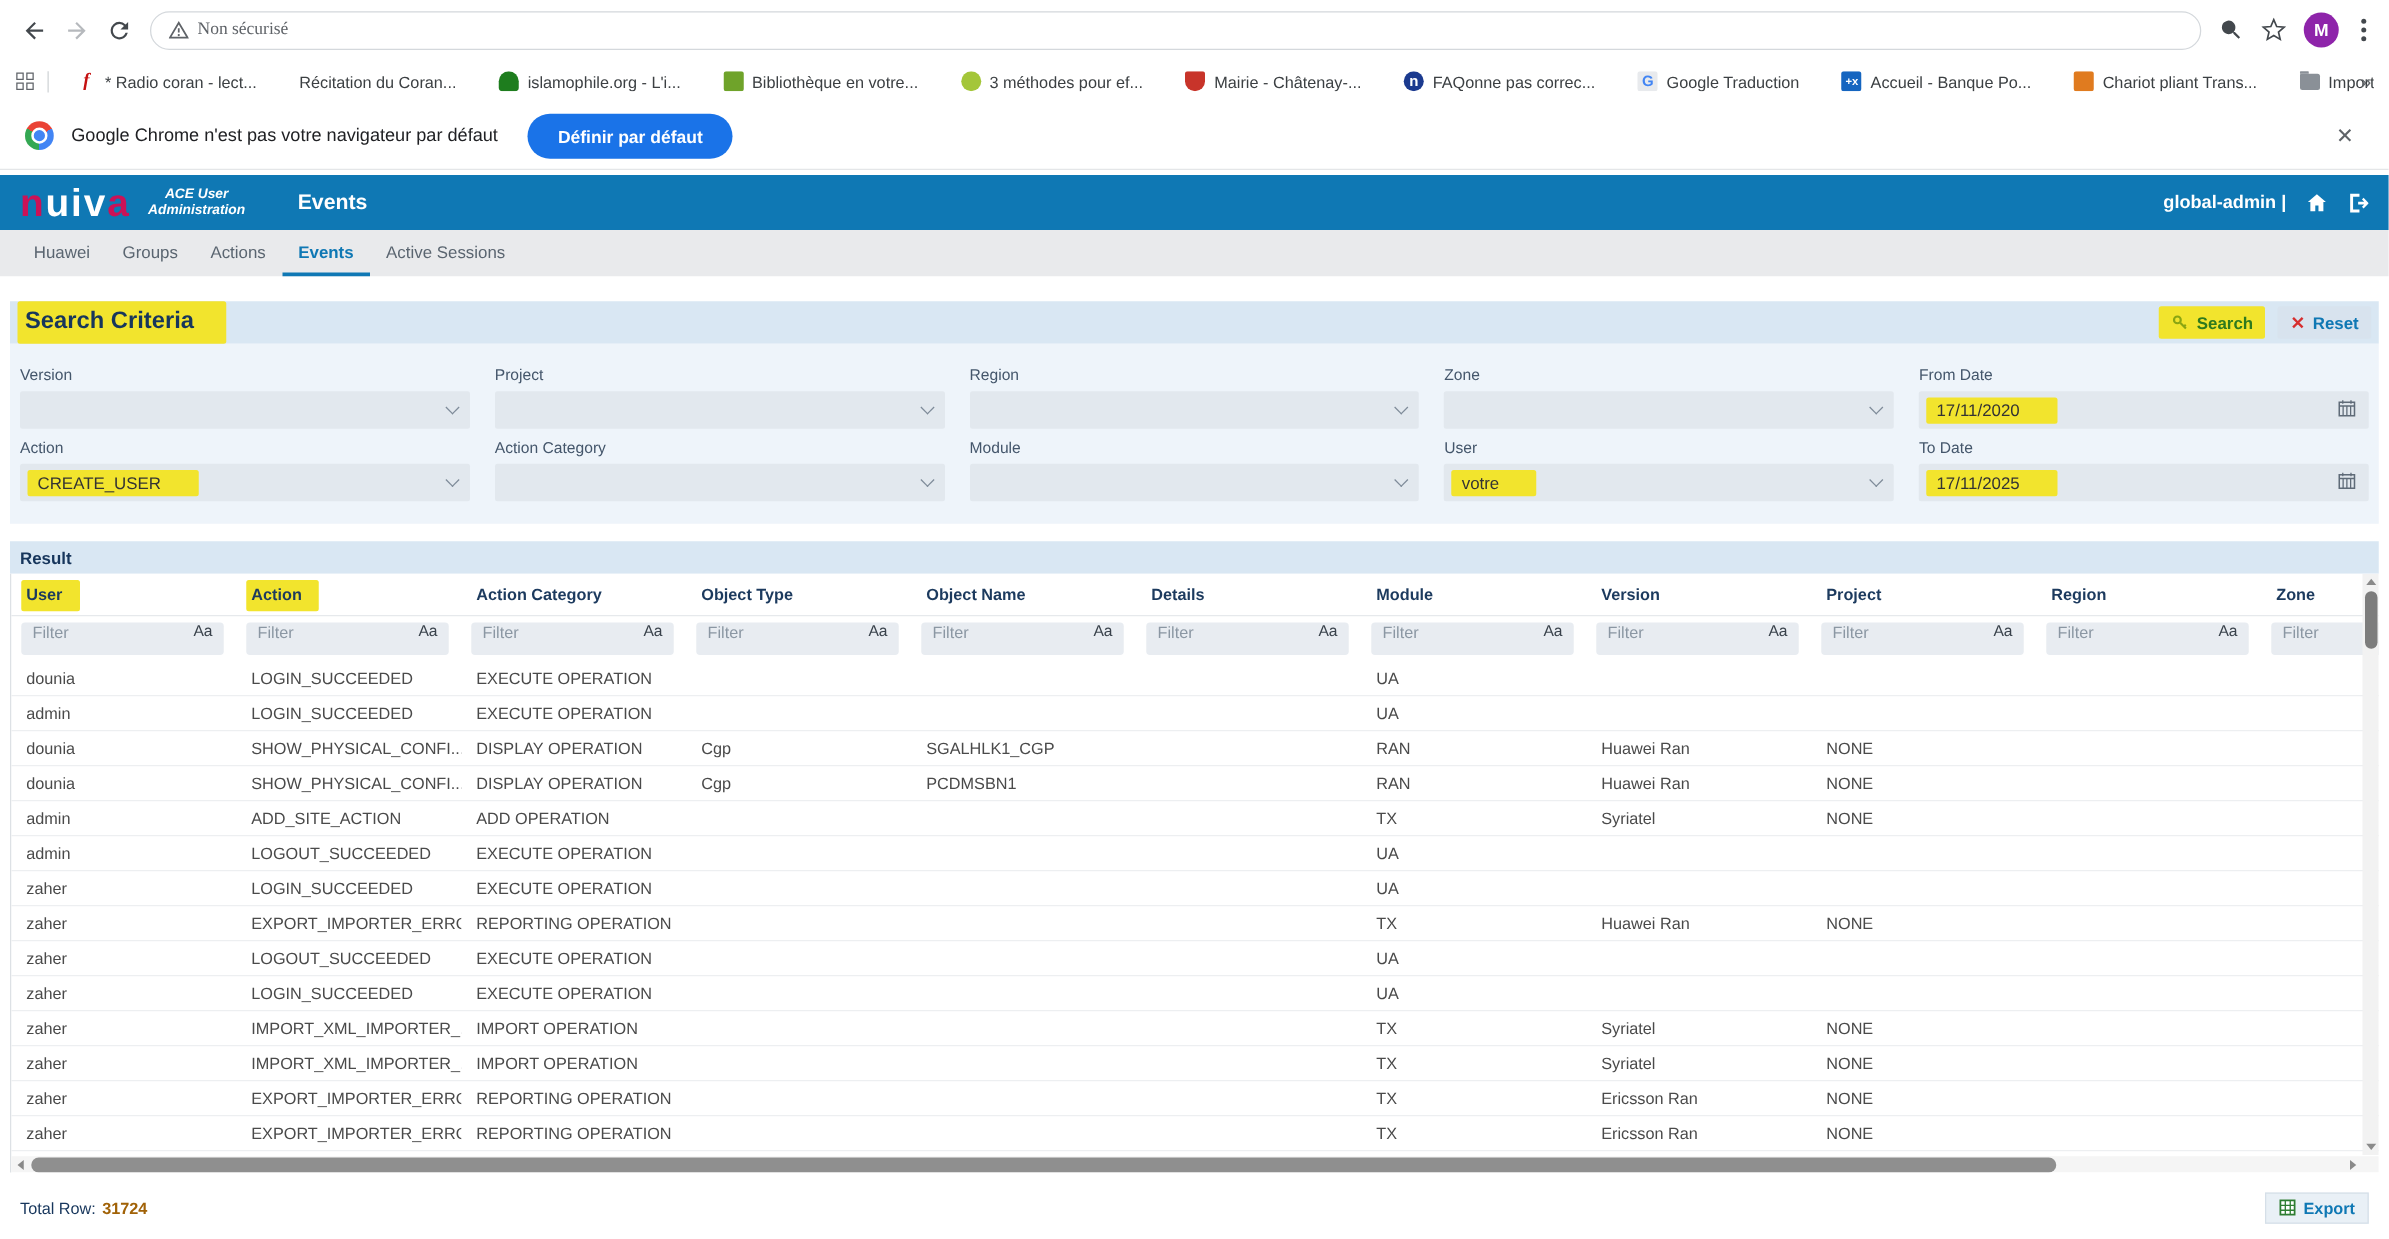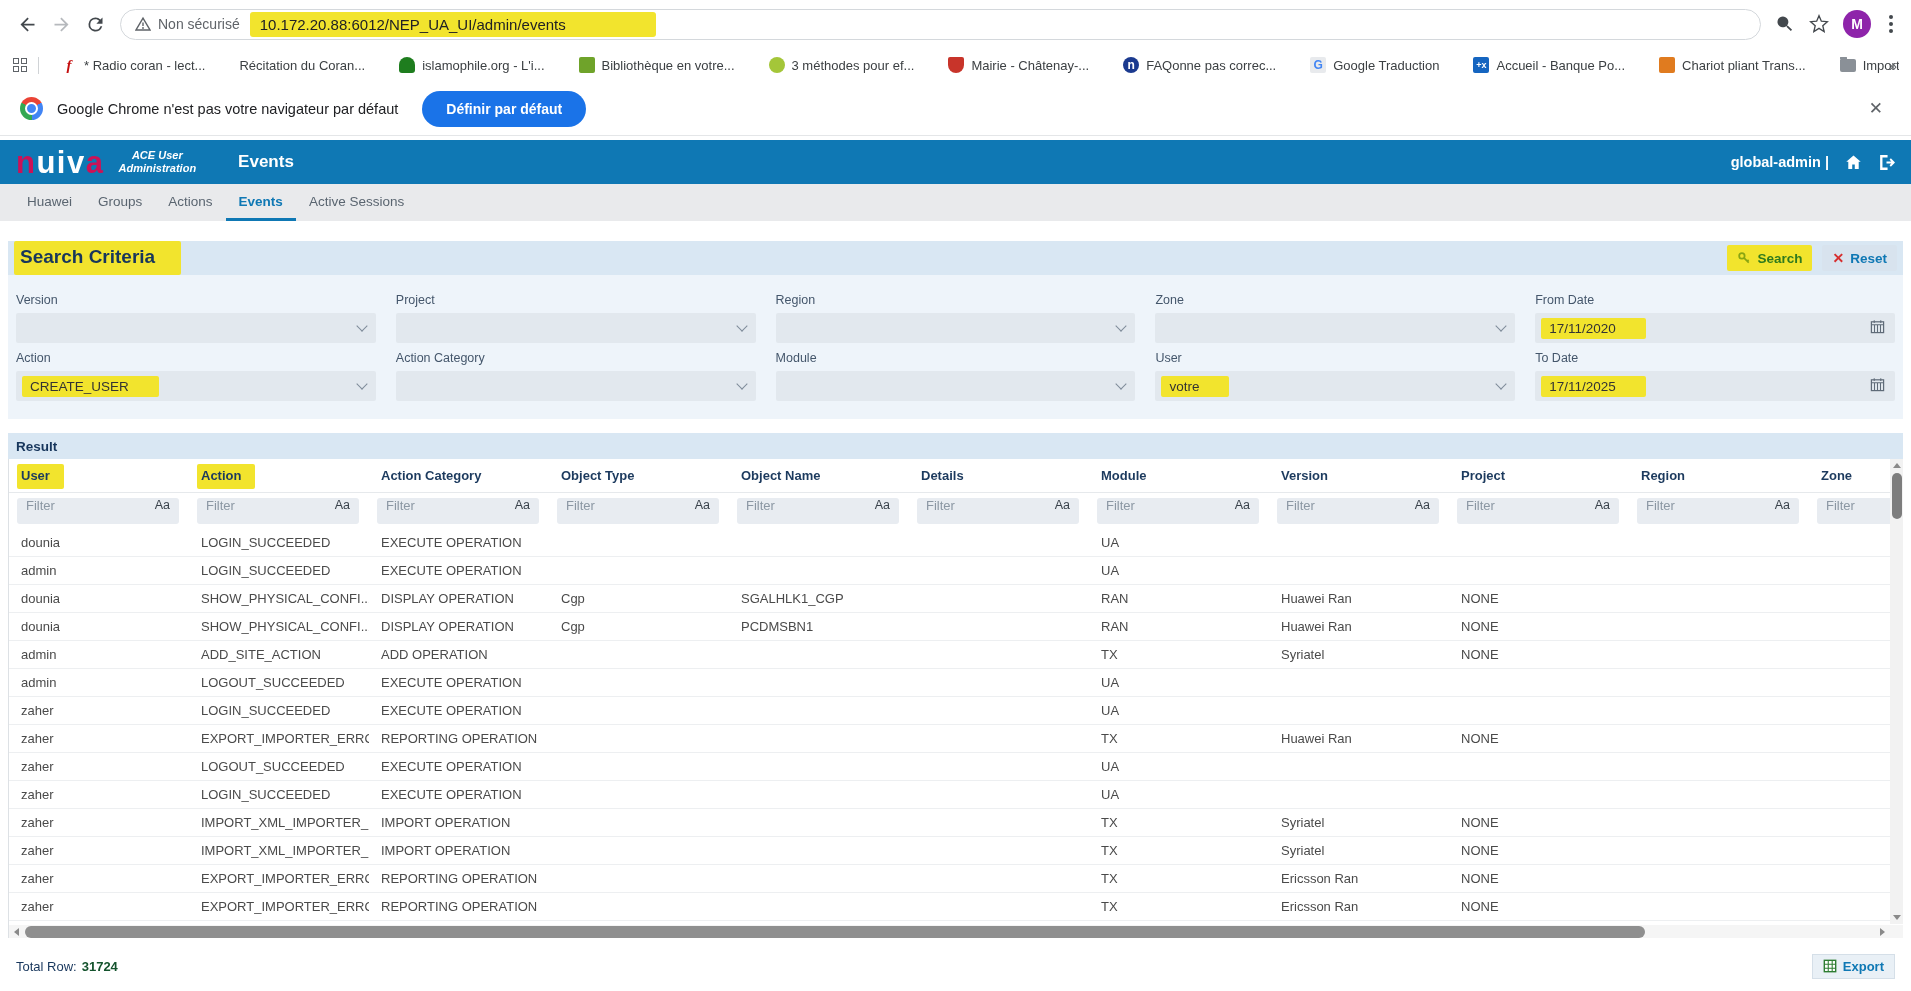--- a/index.html
+++ b/index.html
@@ -6,21 +6,21 @@
   html,body { width:1911px; height:991px; overflow:hidden; background:#fff;
     font-family:"Liberation Sans", sans-serif; }
 
   
   .chrome-bar { height:48px; display:flex; align-items:center; padding:0 10px; background:#fff; }
   .nav-ic { width:34px; height:34px; border-radius:50%; display:flex; align-items:center;
     justify-content:center; color:#43484d; flex:0 0 auto; }
   .nav-ic svg { width:21px; height:21px; fill:#43484d; }
   .nav-ic.disabled svg { fill:#b6b9bd; }
   .url-pill { flex:1; height:31px; margin:0 14px 0 8px; border:1px solid #d4d8dc; border-radius:17px;
-    display:flex; align-items:center; padding:0 14px; background:#fff; }
+    display:flex; align-items:center; padding:0 14px; background:#fff;font-family:Liberation Serif, serif; }
   .sec-label { color:#5f6368; font-size:14px; margin:0 10px 0 7px; white-space:nowrap; }
   .url-text { font-size:15px; color:#202124; padding:4px 90px 4px 10px; border-radius:3px; white-space:nowrap; }
   .hl { background:#f2e42d; }
   .pill-right { display:flex; align-items:center; gap:14px; flex:0 0 auto; padding-right:4px; }
   .pill-right svg { width:20px; height:20px; fill:none; stroke:#43484d; }
   .avatar { width:28px; height:28px; border-radius:50%; background:#8e24aa; color:#fff; font-size:14px;
     font-weight:bold; display:flex; align-items:center; justify-content:center; }
   .kebab { display:flex; flex-direction:column; gap:3px; padding:0 4px; }
   .kebab i { width:4px; height:4px; border-radius:50%; background:#43484d; }
 
@@ -114,21 +114,21 @@
   .hscroll { height:13px; background:#f5f5f5; position:relative; display:flex; align-items:center; }
   .hscroll .larr { width:0; height:0; border-top:4px solid transparent; border-bottom:4px solid transparent;
     border-right:5px solid #8a8a8a; margin-left:5px; }
   .hscroll .rarr { position:absolute; right:18px; width:0; height:0; border-top:4px solid transparent;
     border-bottom:4px solid transparent; border-left:5px solid #8a8a8a; }
   .hthumb { position:absolute; left:16px; width:1620px; top:0.5px; height:12px; background:#8f8f8f; border-radius:6px; }
 
   
   .foot { display:flex; align-items:center; padding:0 8px; margin-top:16px; }
   .total-label { font-size:13px; color:#17365c; }
-  .total-value { font-size:13px; color:#14532d; font-weight:bold; margin-left:5px; }
+  .total-value { font-size:13px; color:#a16207; font-weight:bold; margin-left:5px; }
   .export-btn { margin-left:auto; background:#e9f0f6; border:1px solid #d5dfe8; display:flex; 
     gap:6px; padding:4px 10px; font-size:13px; font-weight:bold; color:#0f78b4; font-family:inherit; }
   .export-btn svg { width:14px; height:14px; }
 </style>
 </head>
 <body>
 
 <div class="chrome-bar">
   <div class="nav-ic">
     <svg viewBox="0 0 24 24">
@@ -145,21 +145,20 @@
         <path d="M17.65 6.35A7.95 7.95 0 0 0 12 4a8 8 0 1 0 7.73 10h-2.08A6 6 0 1 1 12 6c1.66 0 3.14.69 4.22 1.78L13 11h7V4l-2.35 2.35z"></path>
       </svg>
   </div>
   <div class="url-pill">
     <svg width="16" height="16" viewBox="0 0 16 16">
       <path d="M8 2.2 L15 14 H1 Z" fill="none" stroke="#5f6368" stroke-width="1.4"></path>
       <line x1="8" y1="6.5" x2="8" y2="10" stroke="#5f6368" stroke-width="1.4"></line>
       <circle cx="8" cy="12" r="0.9" fill="#5f6368"></circle>
     </svg>
     <span class="sec-label">Non sécurisé</span>
-    <span class="url-text hl">10.172.20.88:6012/NEP_UA_UI/admin/events</span>
   </div>
   <div class="pill-right">
     <svg viewBox="0 0 24 24">
       <path d="M15.5 14h-.79l-.28-.27a6.5 6.5 0 1 0-.7.7l.27.28v.79l5 4.99L20.49 19l-4.99-5z" fill="#43484d" stroke="none"></path>
     </svg>
     <svg viewBox="0 0 24 24">
       <path d="M12 17.27L18.18 21l-1.64-7.03L22 9.24l-7.19-.61L12 2 9.19 8.63 2 9.24l5.46 4.73L5.82 21z" fill="none" stroke="#43484d" stroke-width="1.6"></path>
     </svg>
     <div class="avatar">M</div>
     <div class="kebab">

